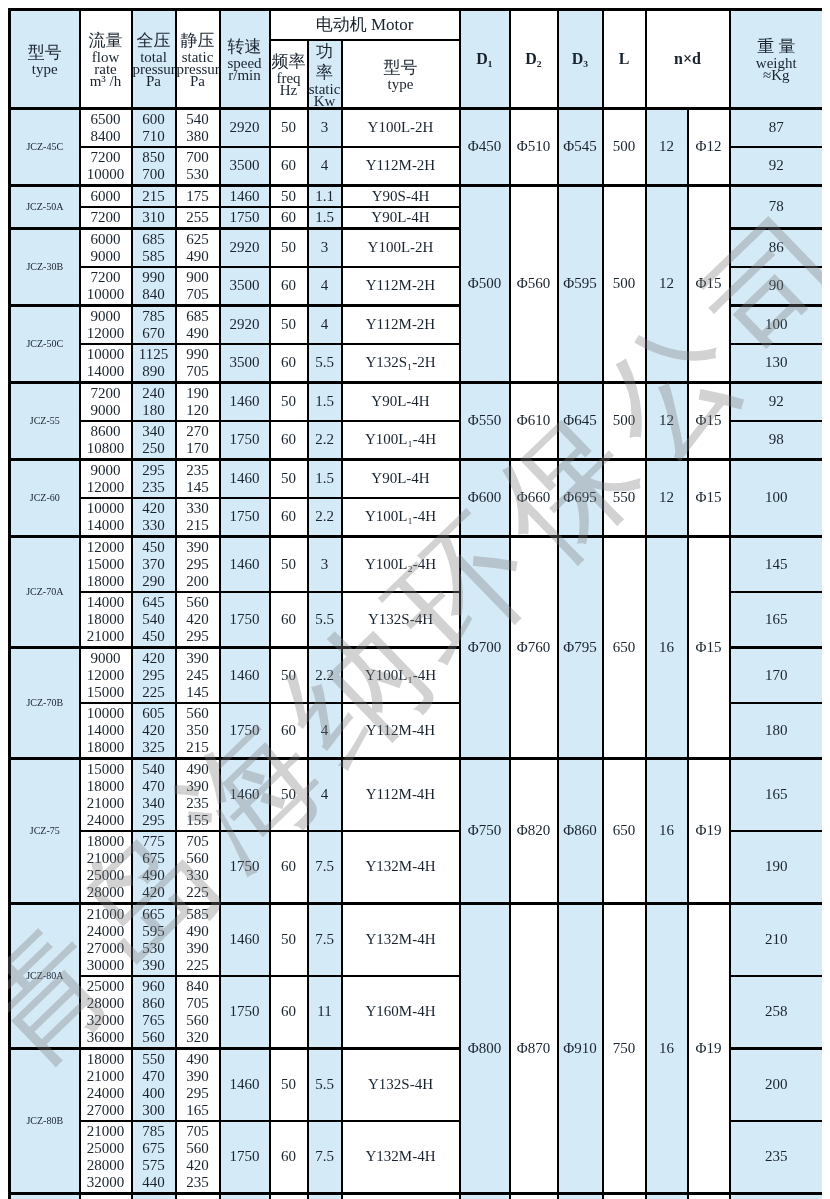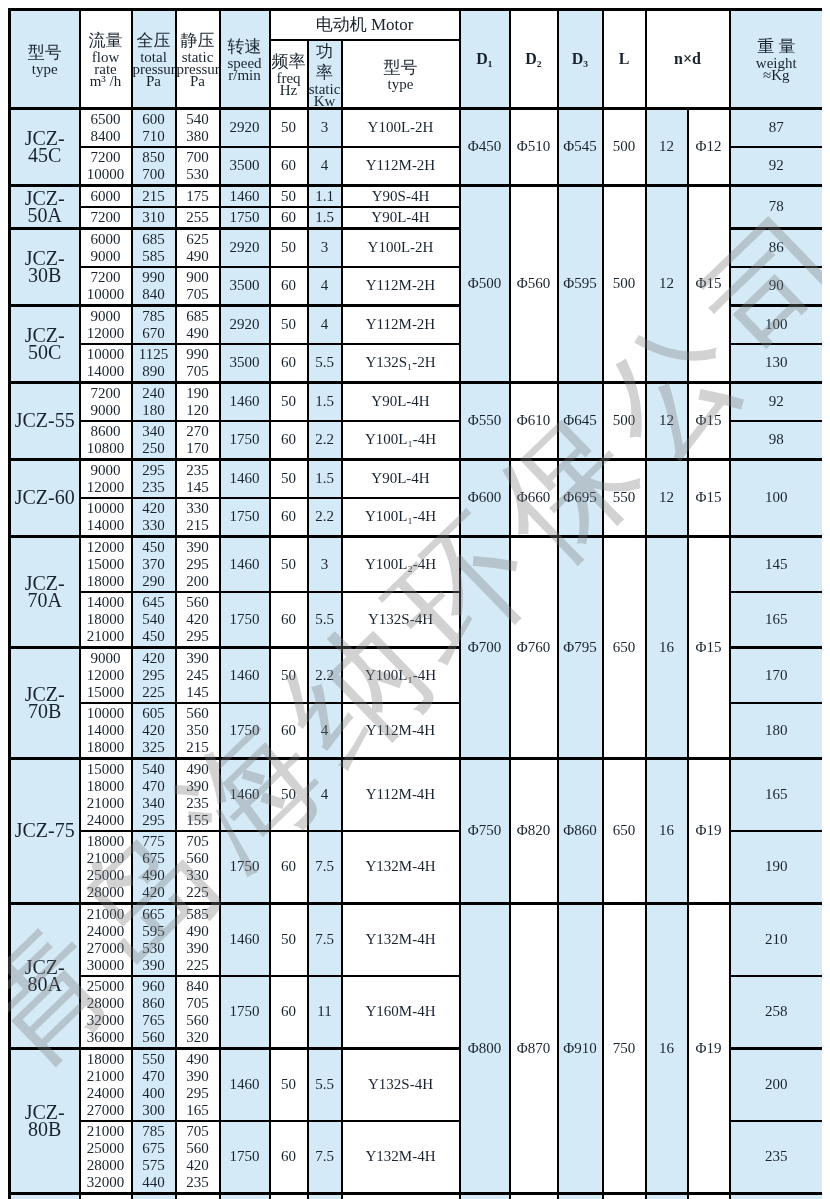--- a/index.html
+++ b/index.html
@@ -18,21 +18,21 @@
   thead th{font-weight:normal;}
   tbody td{font-size:15px;line-height:17px;white-space:pre-line;padding:1px 0;}
   .b{background:#d5eaf7;}
   .w{background:#ffffff;}
   tr.gs td{border-top:3px solid #000;}
   thead tr.hr2 th{border-bottom:3px solid #000;}
   .zh{display:block;font-size:17px;line-height:21px;}
   .sub{display:block;font-size:15px;line-height:12px;white-space:pre-line;}
   .one-line{font-size:16px;font-weight:bold;}
   .motor-grp{font-size:17px;margin-left:20px;}
-  .model{font-size:20px;}
+  .model{font-size:10px;}
   .watermark{
     position:absolute;inset:0;z-index:3;pointer-events:none;
     display:flex;align-items:center;justify-content:center;overflow:hidden;
   }
   .watermark span{
     transform:rotate(-44deg);
     font-size:132px;letter-spacing:14px;white-space:nowrap;
     color:rgba(125,125,125,0.35);
     font-family:"Liberation Serif","DejaVu Serif",serif;
   }

